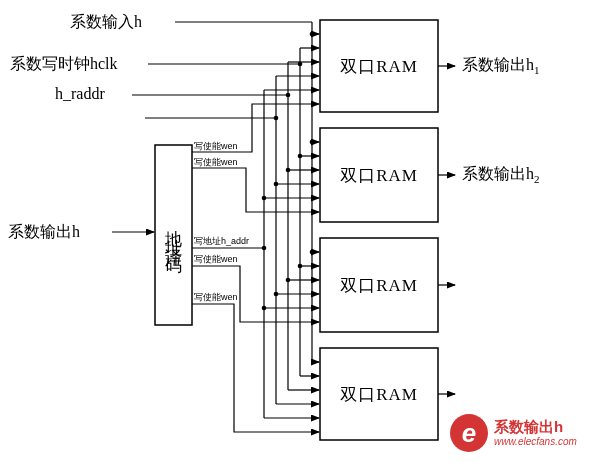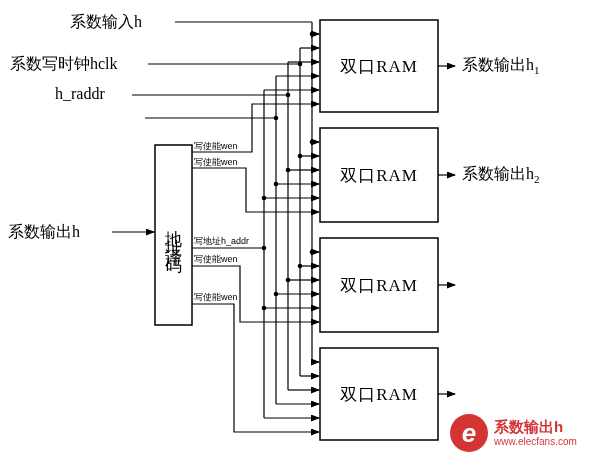--- a/index.html
+++ b/index.html
@@ -18,21 +18,21 @@
   .out-label{position:absolute;left:462px;font-size:16px;white-space:nowrap;}
   .out-label sub{font-size:11px;}
   .watermark{position:absolute;left:450px;top:414px;display:flex;align-items:center;
              gap:6px;opacity:.9;}
   .wm-logo{width:38px;height:38px;border-radius:50%;background:#cf1f1f;color:#fff;
            font-family:"Liberation Sans",sans-serif;font-style:italic;font-weight:bold;
            font-size:26px;display:flex;align-items:center;justify-content:center;}
   .wm-brand{color:#cf1f1f;font-weight:bold;font-size:15px;line-height:18px;
             font-family:"Liberation Sans",sans-serif;white-space:nowrap;}
   .wm-url{color:#cf1f1f;font-size:10px;line-height:12px;
-          font-family:"Liberation Sans",sans-serif;white-space:nowrap;}
+          font-family:"Liberation Sans",sans-serif;white-space:nowrap;font-style:italic;}
 </style>
 </head>
 <body>
 
 <div class="stage">
 
   <svg width="600" height="466" viewBox="0 0 600 466">
     <defs>
       <marker id="arr" markerWidth="9" markerHeight="8" refX="8" refY="3.5" orient="auto" markerUnits="userSpaceOnUse">
         <path d="M0,0 L9,3.5 L0,7 Z" fill="#000"></path>

